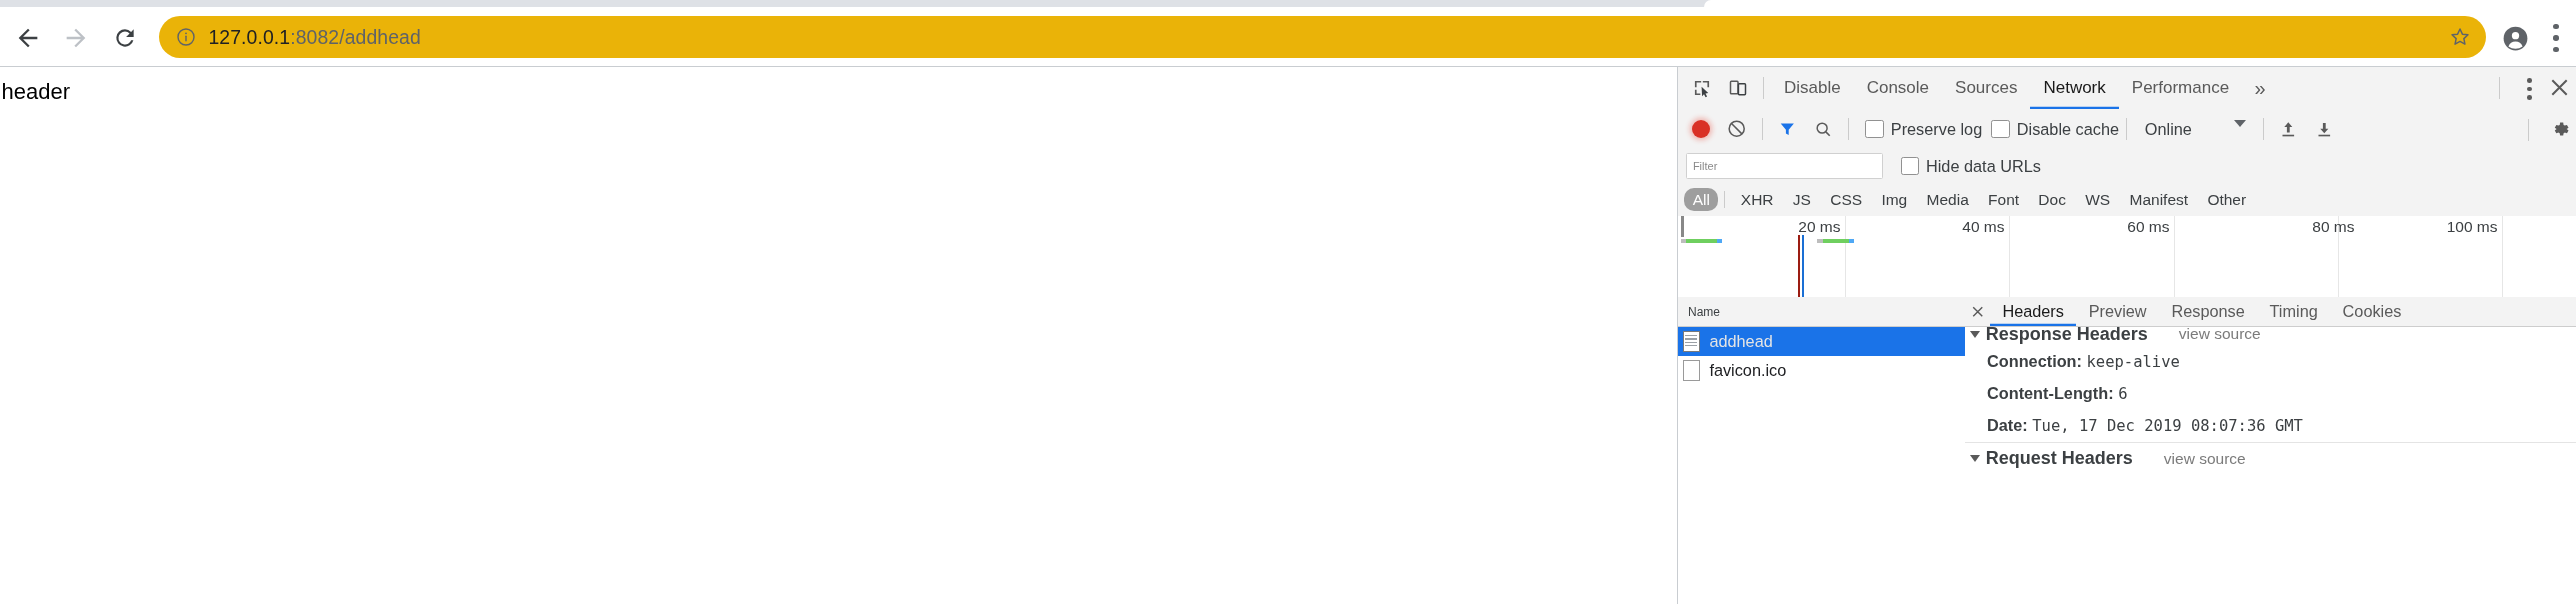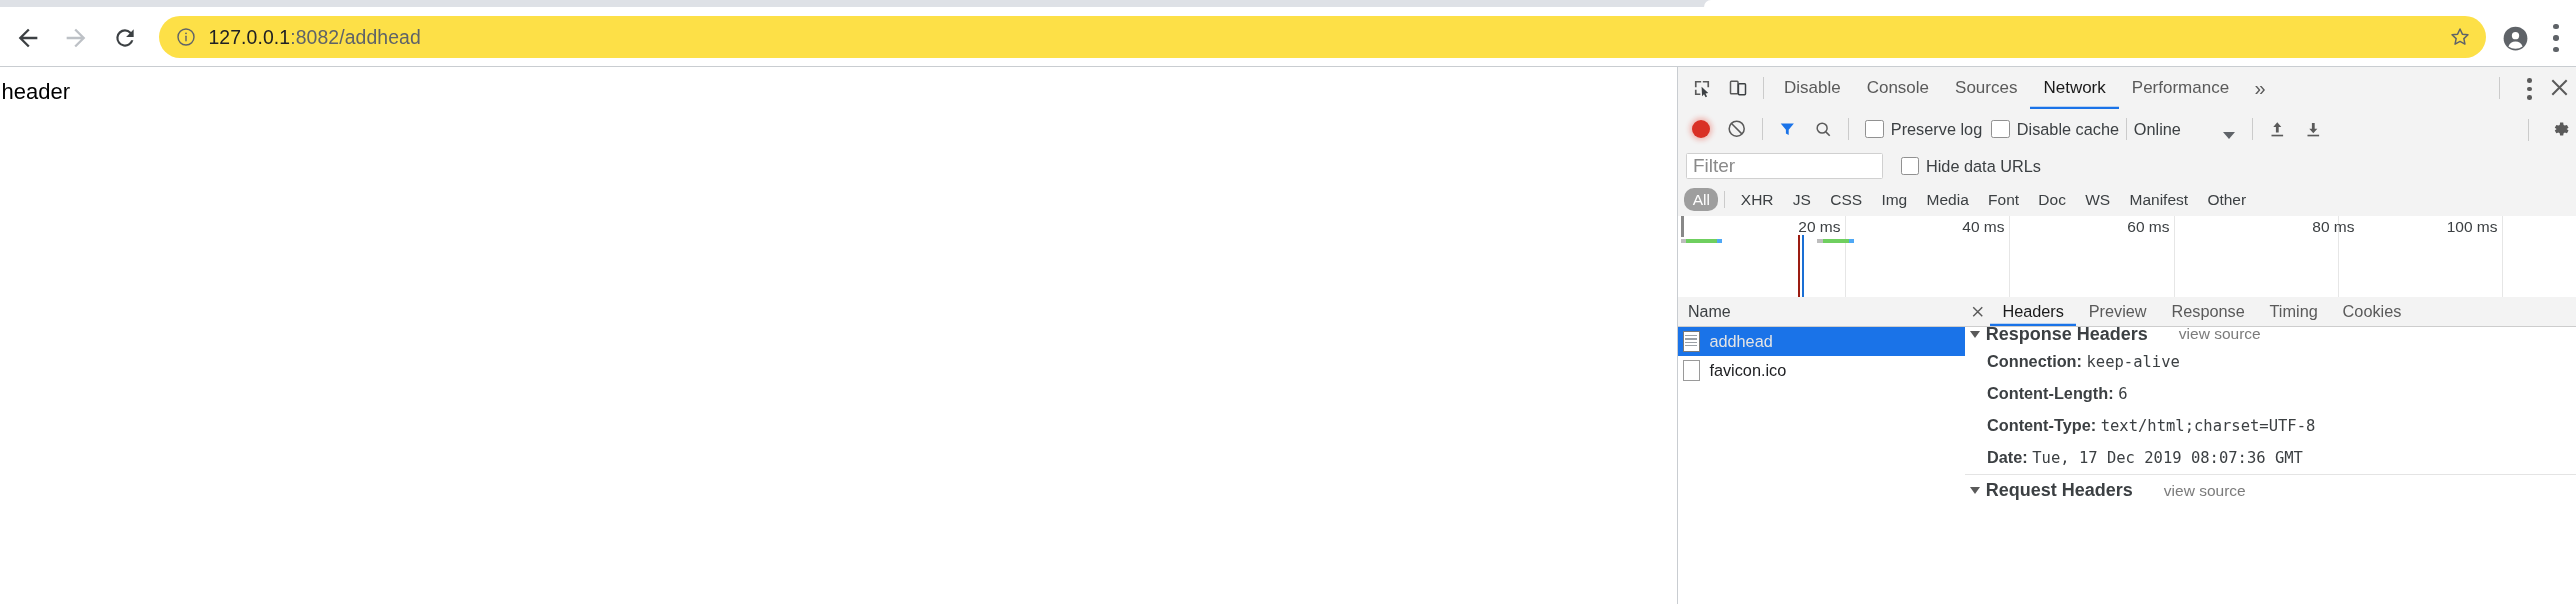--- a/index.html
+++ b/index.html
@@ -34,21 +34,21 @@
     position: absolute; top: 14px; width: 34px; height: 34px;
     display: flex; align-items: center; justify-content: center;
   }
   .nav-back { left: 11px; }
   .nav-fwd  { left: 59px; }
   .nav-rel  { left: 108px; }
 
   .omnibox {
     position: absolute; left: 159px; top: 9.3px;
     width: 2327px; height: 42px;
-    background: #fde047;
+    background: #eab308;
     border-radius: 21px;
     display: flex; align-items: center; text-align: center;
   }
   .info-icon { margin-left: 17px; width: 20px; height: 20px; flex: 0 0 auto; }
   .url-text {
     margin-left: 12.4px;
     font-size: 19.4px;
     color: #5f6368;
     white-space: nowrap;
     letter-spacing: 0.1px;
@@ -138,42 +138,42 @@
     background: #d93025;
     box-shadow: 0 0 5.4px 2.3px rgba(234,67,53,0.33);
   }
   .chk {
     width: 16.3px; height: 16.3px; border: 1.3px solid #919191;
     border-radius: 2.3px; background: #fff; flex: 0 0 auto;
   }
   .chk-label { font-size: 16.3px; color: #3c4043; margin-left: 7px; flex:0 0 auto; white-space:nowrap;}
   .chk-wrap { display:flex; align-items:center; margin-left: 9.3px; flex:0 0 auto;}
   .online-sel {
-    display:flex; align-items:flex-end; flex:0 0 auto;gap:8px;
+    display:flex; align-items:flex-start; margin-left: 11px; flex:0 0 auto;gap:8px;
   }
   .online-txt { font-size: 16.3px; color: #3c4043; }
   .caret-dn {
     width: 0;height:0;border-left:6.2px solid transparent;border-right:6.2px solid transparent;
     border-top: 7px solid #5f6368; margin-left: 34px;
   }
   .gear-icon { position:absolute; right: 6.2px; top: 9.3px; width: 22px; height: 22px; }
 
   
   .dt-filterbar {
     position: absolute; left: 0; top: 82px; width: 899px; height: 34px;
     background: #f3f3f3;
     border-bottom: 0.8px solid #e0e0e0;
     display:flex; align-items:center;
   }
   .filter-input {
     margin-left: 7.7px; width: 195px; height: 24px;
     background: #ffffff; border: 0.8px solid #d0d0d0; border-radius: 1.5px;
     display:flex; align-items:center; flex:0 0 auto;
   }
-  .filter-ph { font-size: 19px; color: #8a8a8a; margin-left: 6.2px; }
+  .filter-ph { font-size: 11px; color: #8a8a8a; margin-left: 6.2px; }
 
   
   .dt-typebar {
     position: absolute; left: 0; top: 116px; width: 899px; height: 33px;
     background: #f3f3f3;
     border-bottom: 0.8px solid #cdcdcd;
     display:flex; align-items:center;
   }
   .type-pill {
     font-size: 15.5px; color: #3c4043; padding: 2.3px 8.5px; border-radius: 10px;
@@ -208,21 +208,21 @@
   
   .dt-split { position: absolute; left: 0; top: 230px; width: 899px; bottom: 0; }
   .req-panel {
     position:absolute; left: 0; top: 0; width: 287px; bottom: 0;
     background: #ffffff; border-right: 0.8px solid #cdcdcd;
   }
   .req-head {
     height: 29px; background: #f3f3f3; border-bottom: 0.8px solid #cdcdcd;
     display:flex; align-items:center;
   }
-  .req-head-lbl { font-size: 16px; color: #3c4043; margin-left: 10px; }
+  .req-head-lbl { font-size: 12px; color: #3c4043; margin-left: 10px; }
   .req-row {
     height: 29px; display:flex; align-items:center; padding-left: 4.6px;
     font-size: 16.3px; color: #202124;
   }
   .req-row.sel { background: #1a73e8; color: #e5e5e5; }
   .doc-ico {
     width: 15.5px; height: 18.6px; background:#ffffff; border:1.2px solid #7a7a7a;
     flex:0 0 auto; margin-right: 9.3px; position:relative; overflow:hidden;
   }
   .doc-ico .ln { position:absolute; left:1.5px; right:2.3px; height:1.2px; background:#9aa0a6; }
@@ -528,24 +528,20 @@
 
           <div class="hdr-line">
             <span class="k">Connection:</span>
             <span class="v">keep-alive</span>
           </div>
           <div class="hdr-line">
             <span class="k">Content-Length:</span>
             <span class="v">6</span>
           </div>
           <div class="hdr-line">
-            <span class="k">Content-Type:</span>
-            <span class="v">text/html;charset=UTF-8</span>
-          </div>
-          <div class="hdr-line">
             <span class="k">Date:</span>
             <span class="v">Tue, 17 Dec 2019 08:07:36 GMT</span>
           </div>
 
 
           <div class="hdr-sep"></div>
 
           <div class="hdr-section" style="margin-top:4.6px">
             <span class="tri"></span>
             <span class="sec-title">Request Headers</span>

